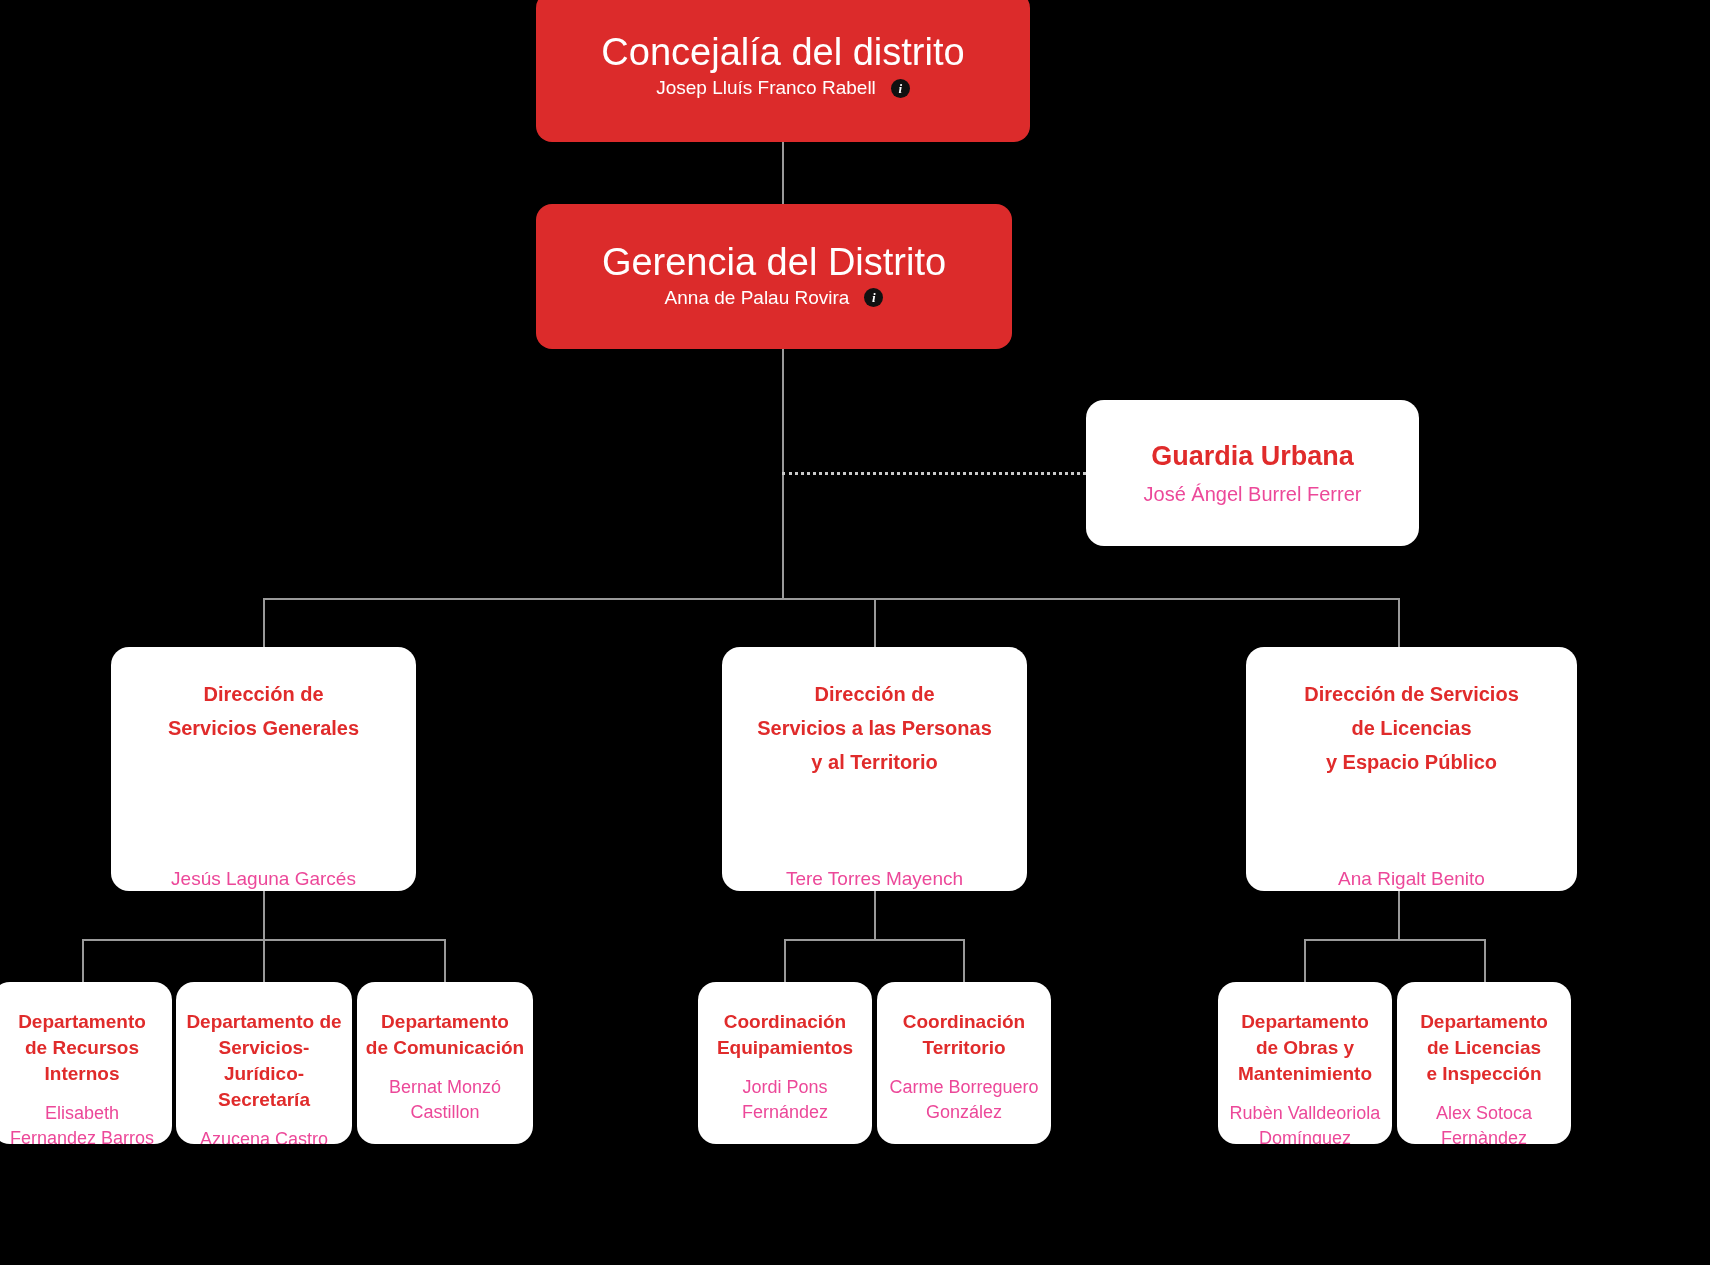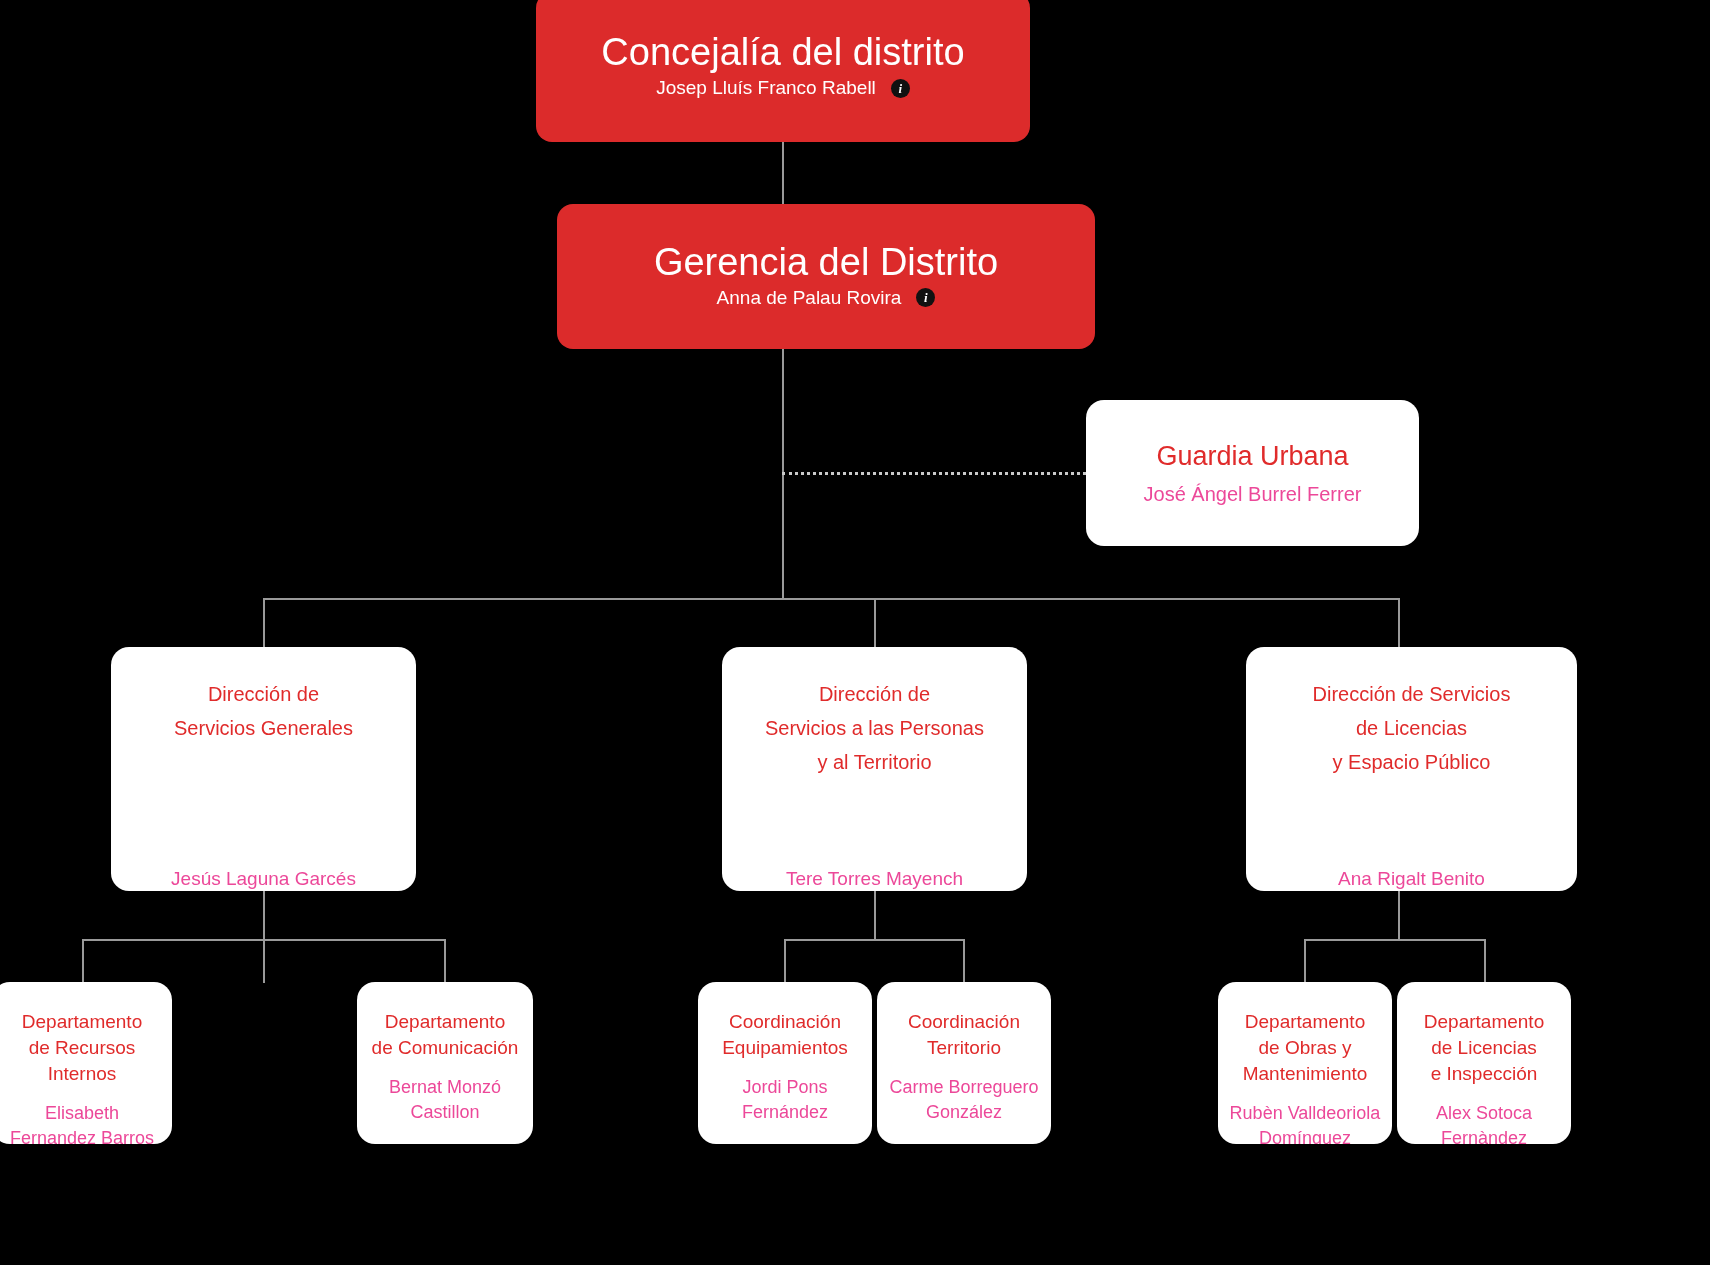--- a/index.html
+++ b/index.html
@@ -87,21 +87,21 @@
     font-size: 13px;
     font-weight: 700;
     font-style: italic;
     font-family: "Liberation Serif", serif;
     line-height: 1;
     flex: 0 0 auto;
   }
 
   .title-red {
     color: #E02B2B;
-    font-weight: 400;
+    font-weight: 700;
     white-space: pre-line;
   }
   .name-dark {
     color: #ec4899;
     font-weight: 400;
     white-space: pre-line;
   }
 
   
   .tier-guardia .title-red { font-size: 27px; line-height: 33px; }
@@ -170,21 +170,21 @@
   <div class="line vline" style="left:1484px; top:939px; height:44px;"></div>
 
   <div class="node red" style="left:536px; top:-8px; width:494px; height:150px;">
     <div class="title-white">Concejalía del distrito</div>
     <div class="sub-white">
       <span>Josep Lluís Franco Rabell</span>
       <span class="info-icon">i</span>
     </div>
   </div>
 
-  <div class="node red" style="left:557px; top:204px; width:538px; height:145px;">
+  <div class="node red" style="left:536px; top:204px; width:476px; height:145px;">
     <div class="title-white">Gerencia del Distrito</div>
     <div class="sub-white">
       <span>Anna de Palau Rovira</span>
       <span class="info-icon">i</span>
     </div>
   </div>
 
   <div class="node white tier-guardia" style="left:1086px; top:400px; width:333px; height:146px;">
     <div class="title-red">Guardia Urbana</div>
     <div class="name-dark">José Ángel Burrel Ferrer</div>
@@ -219,20 +219,29 @@
   <div class="node white tier-dept" style="left:-8px; top:982px; width:180px; height:162px;">
     <div class="dept-inner">
       <div class="title-red">Departamento
 de Recursos
 Internos</div>
       <div class="name-dark">Elisabeth
 Fernandez Barros</div>
     </div>
   </div>
 
+  <div class="node white tier-dept" style="left:176px; top:982px; width:176px; height:162px;">
+    <div class="dept-inner">
+      <div class="title-red">Departamento de
+Servicios-
+Jurídico-Secretaría</div>
+      <div class="name-dark">Azucena Castro
+Perea</div>
+    </div>
+  </div>
 
   <div class="node white tier-dept" style="left:357px; top:982px; width:176px; height:162px;">
     <div class="dept-inner">
       <div class="title-red">Departamento
 de Comunicación</div>
       <div class="name-dark">Bernat Monzó
 Castillon</div>
     </div>
   </div>
 

